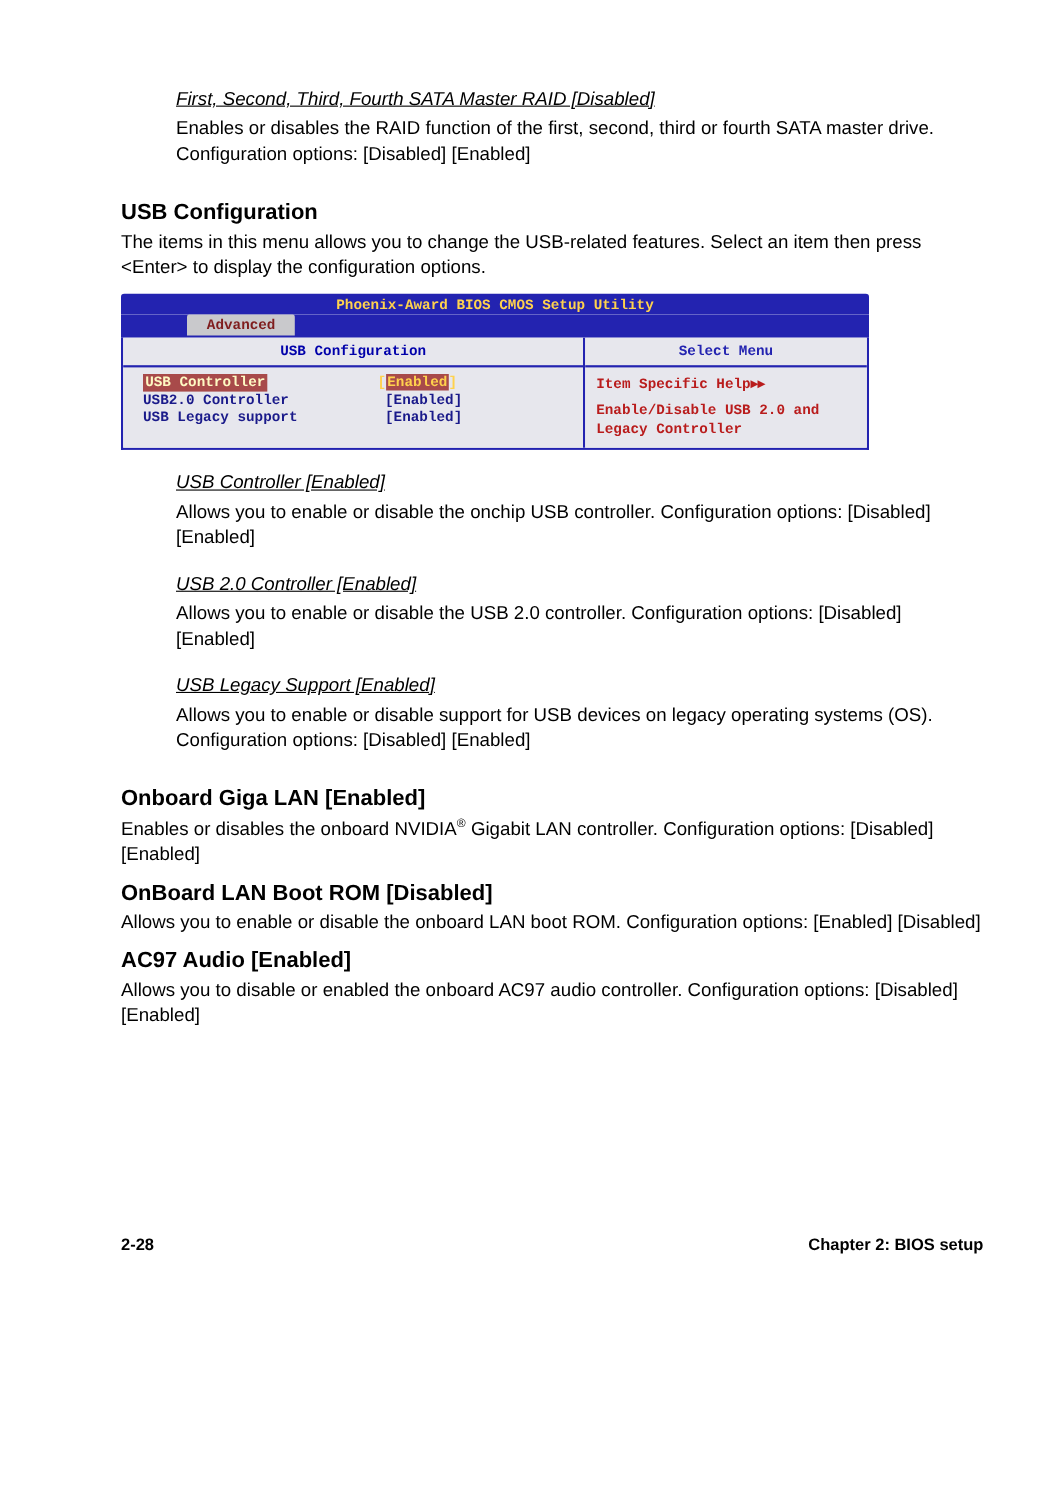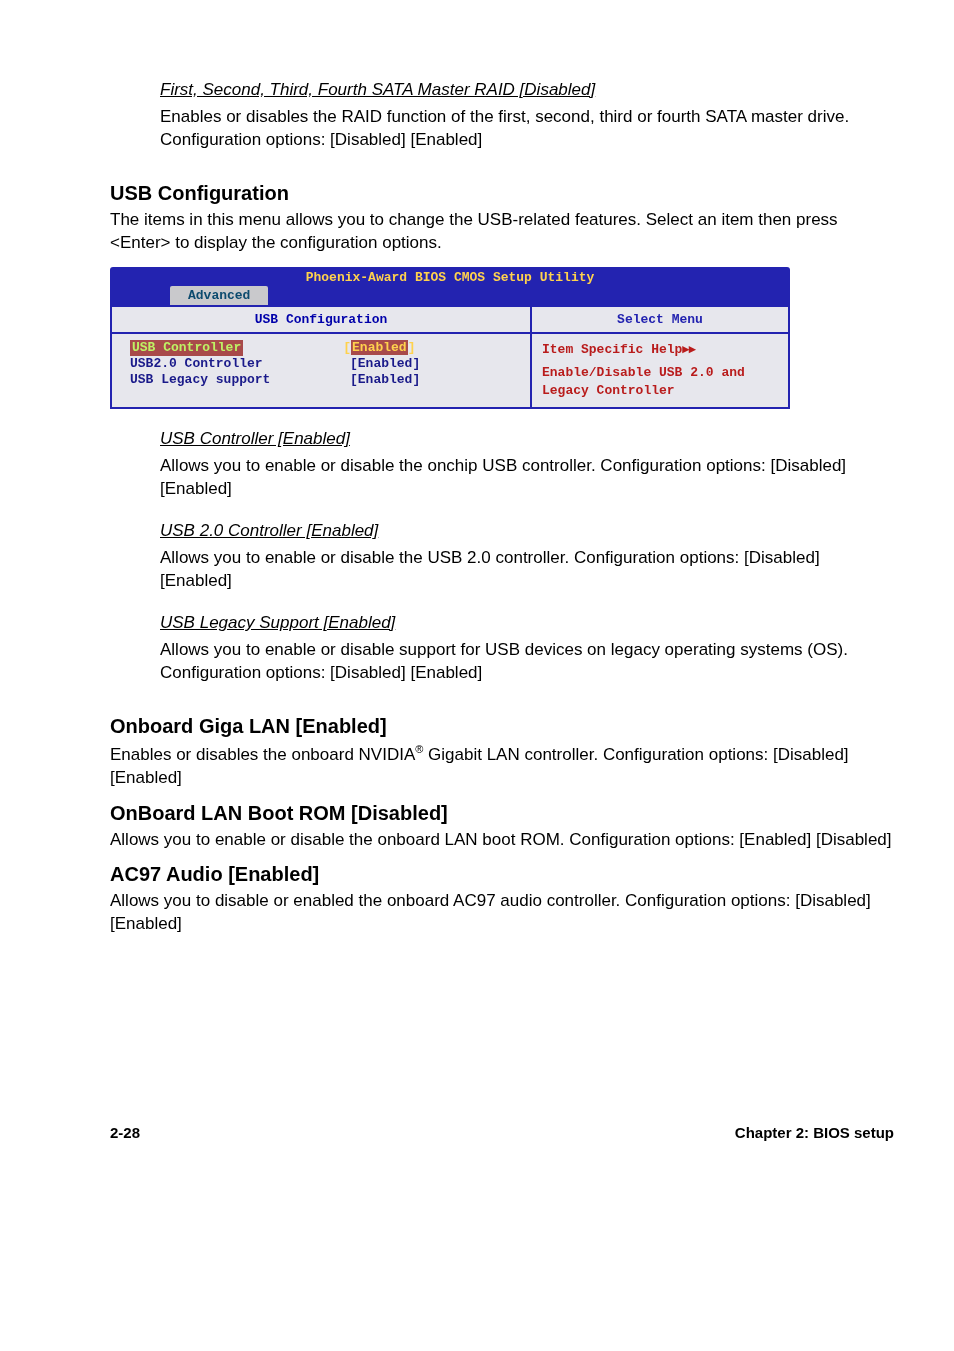--- a/index.html
+++ b/index.html
@@ -53,21 +53,21 @@
     padding: 3px 0 1px 0;
     border-radius: 3px 3px 0 0;
   }
   .bios-tabrow {
     background: #2323b0;
     display: flex;
     padding: 0 0 2px 60px;
   }
   .bios-tab {
     background: #c9c9cc;
-    color: #0c4a6e;
+    color: #7f1d1d;
     padding: 2px 18px;
     border-radius: 2px 2px 0 0;
   }
   .bios-body {
     display: flex;
     border: 2px solid #2323b0;
     border-top: none;
   }
   .bios-left {
     flex: 1;
@@ -97,21 +97,21 @@
     line-height: 1.25;
   }
   .bios-row .label {
     width: 220px;
   }
   .bios-row .value {
     flex: 0 0 auto;
   }
   .bios-row.sel .label {
     background: #a84a4a;
-    color: #bef264;
+    color: #fef9c3;
     padding: 0 2px;
     width: auto;
     margin-right: 0;
   }
   .bios-row.sel .spacer {
     width: 100px;
   }
   .bios-row.sel .value .hl {
     background: #a84a4a;
     color: #ffd24d;

